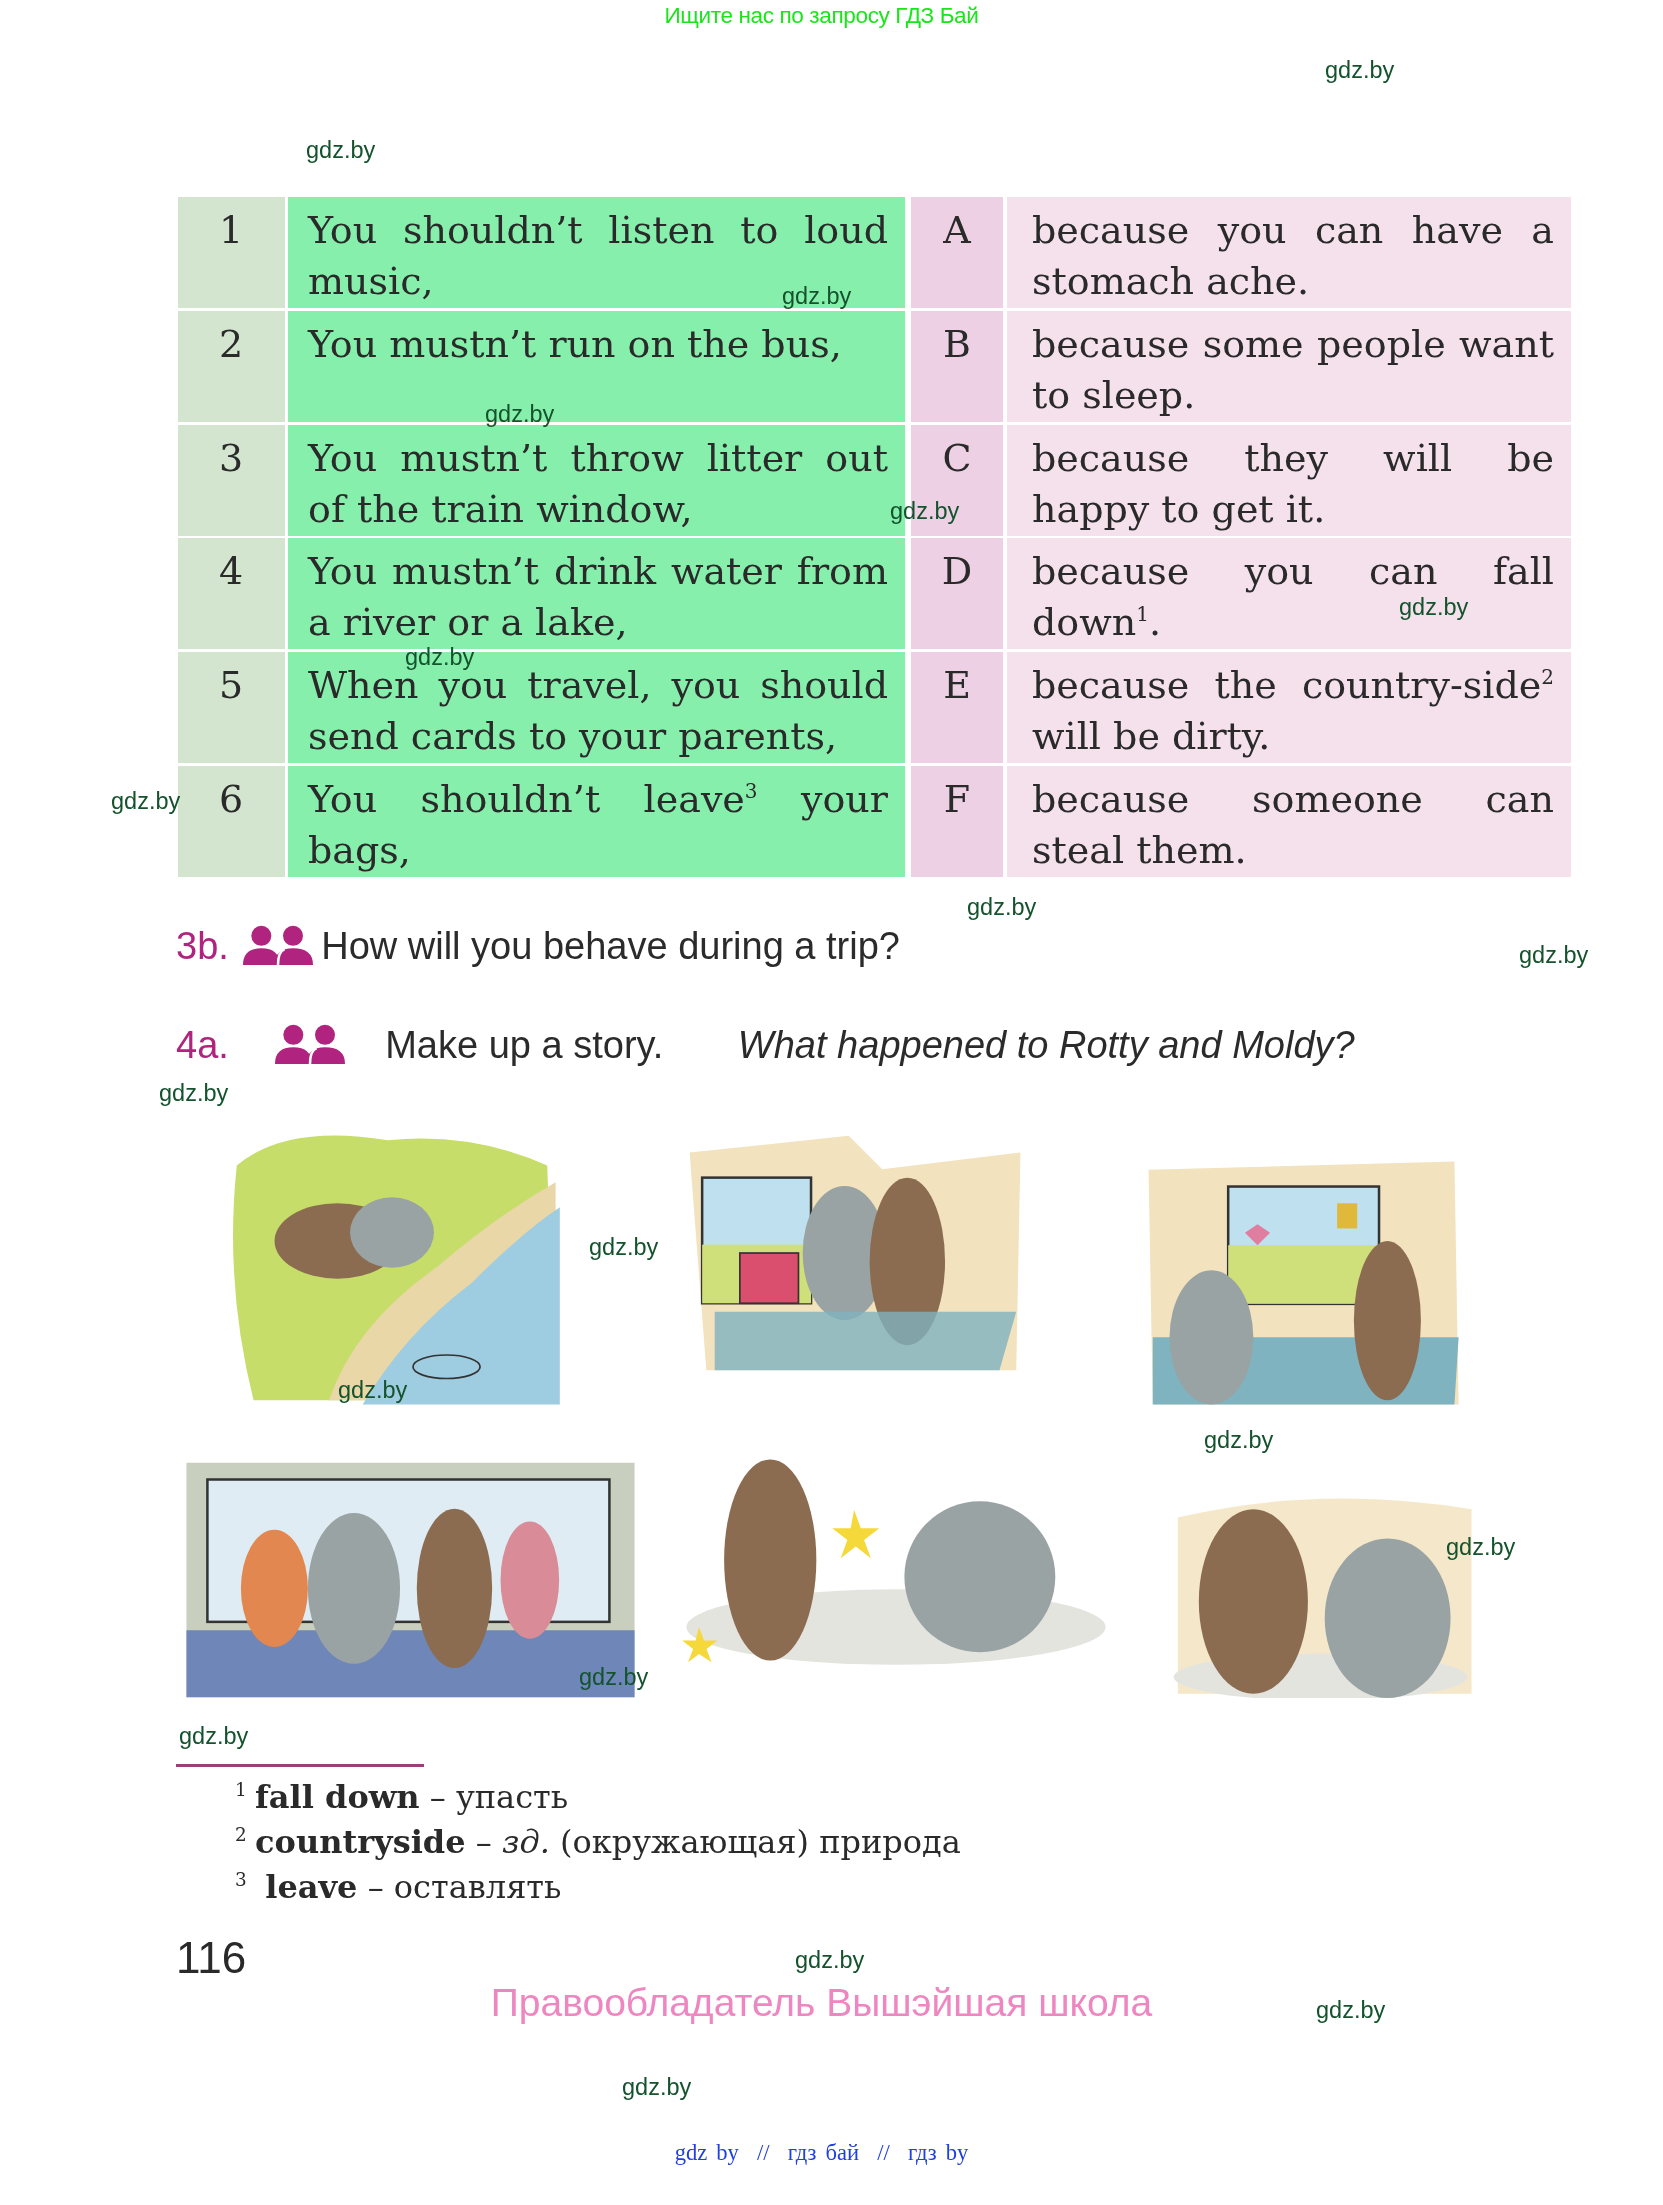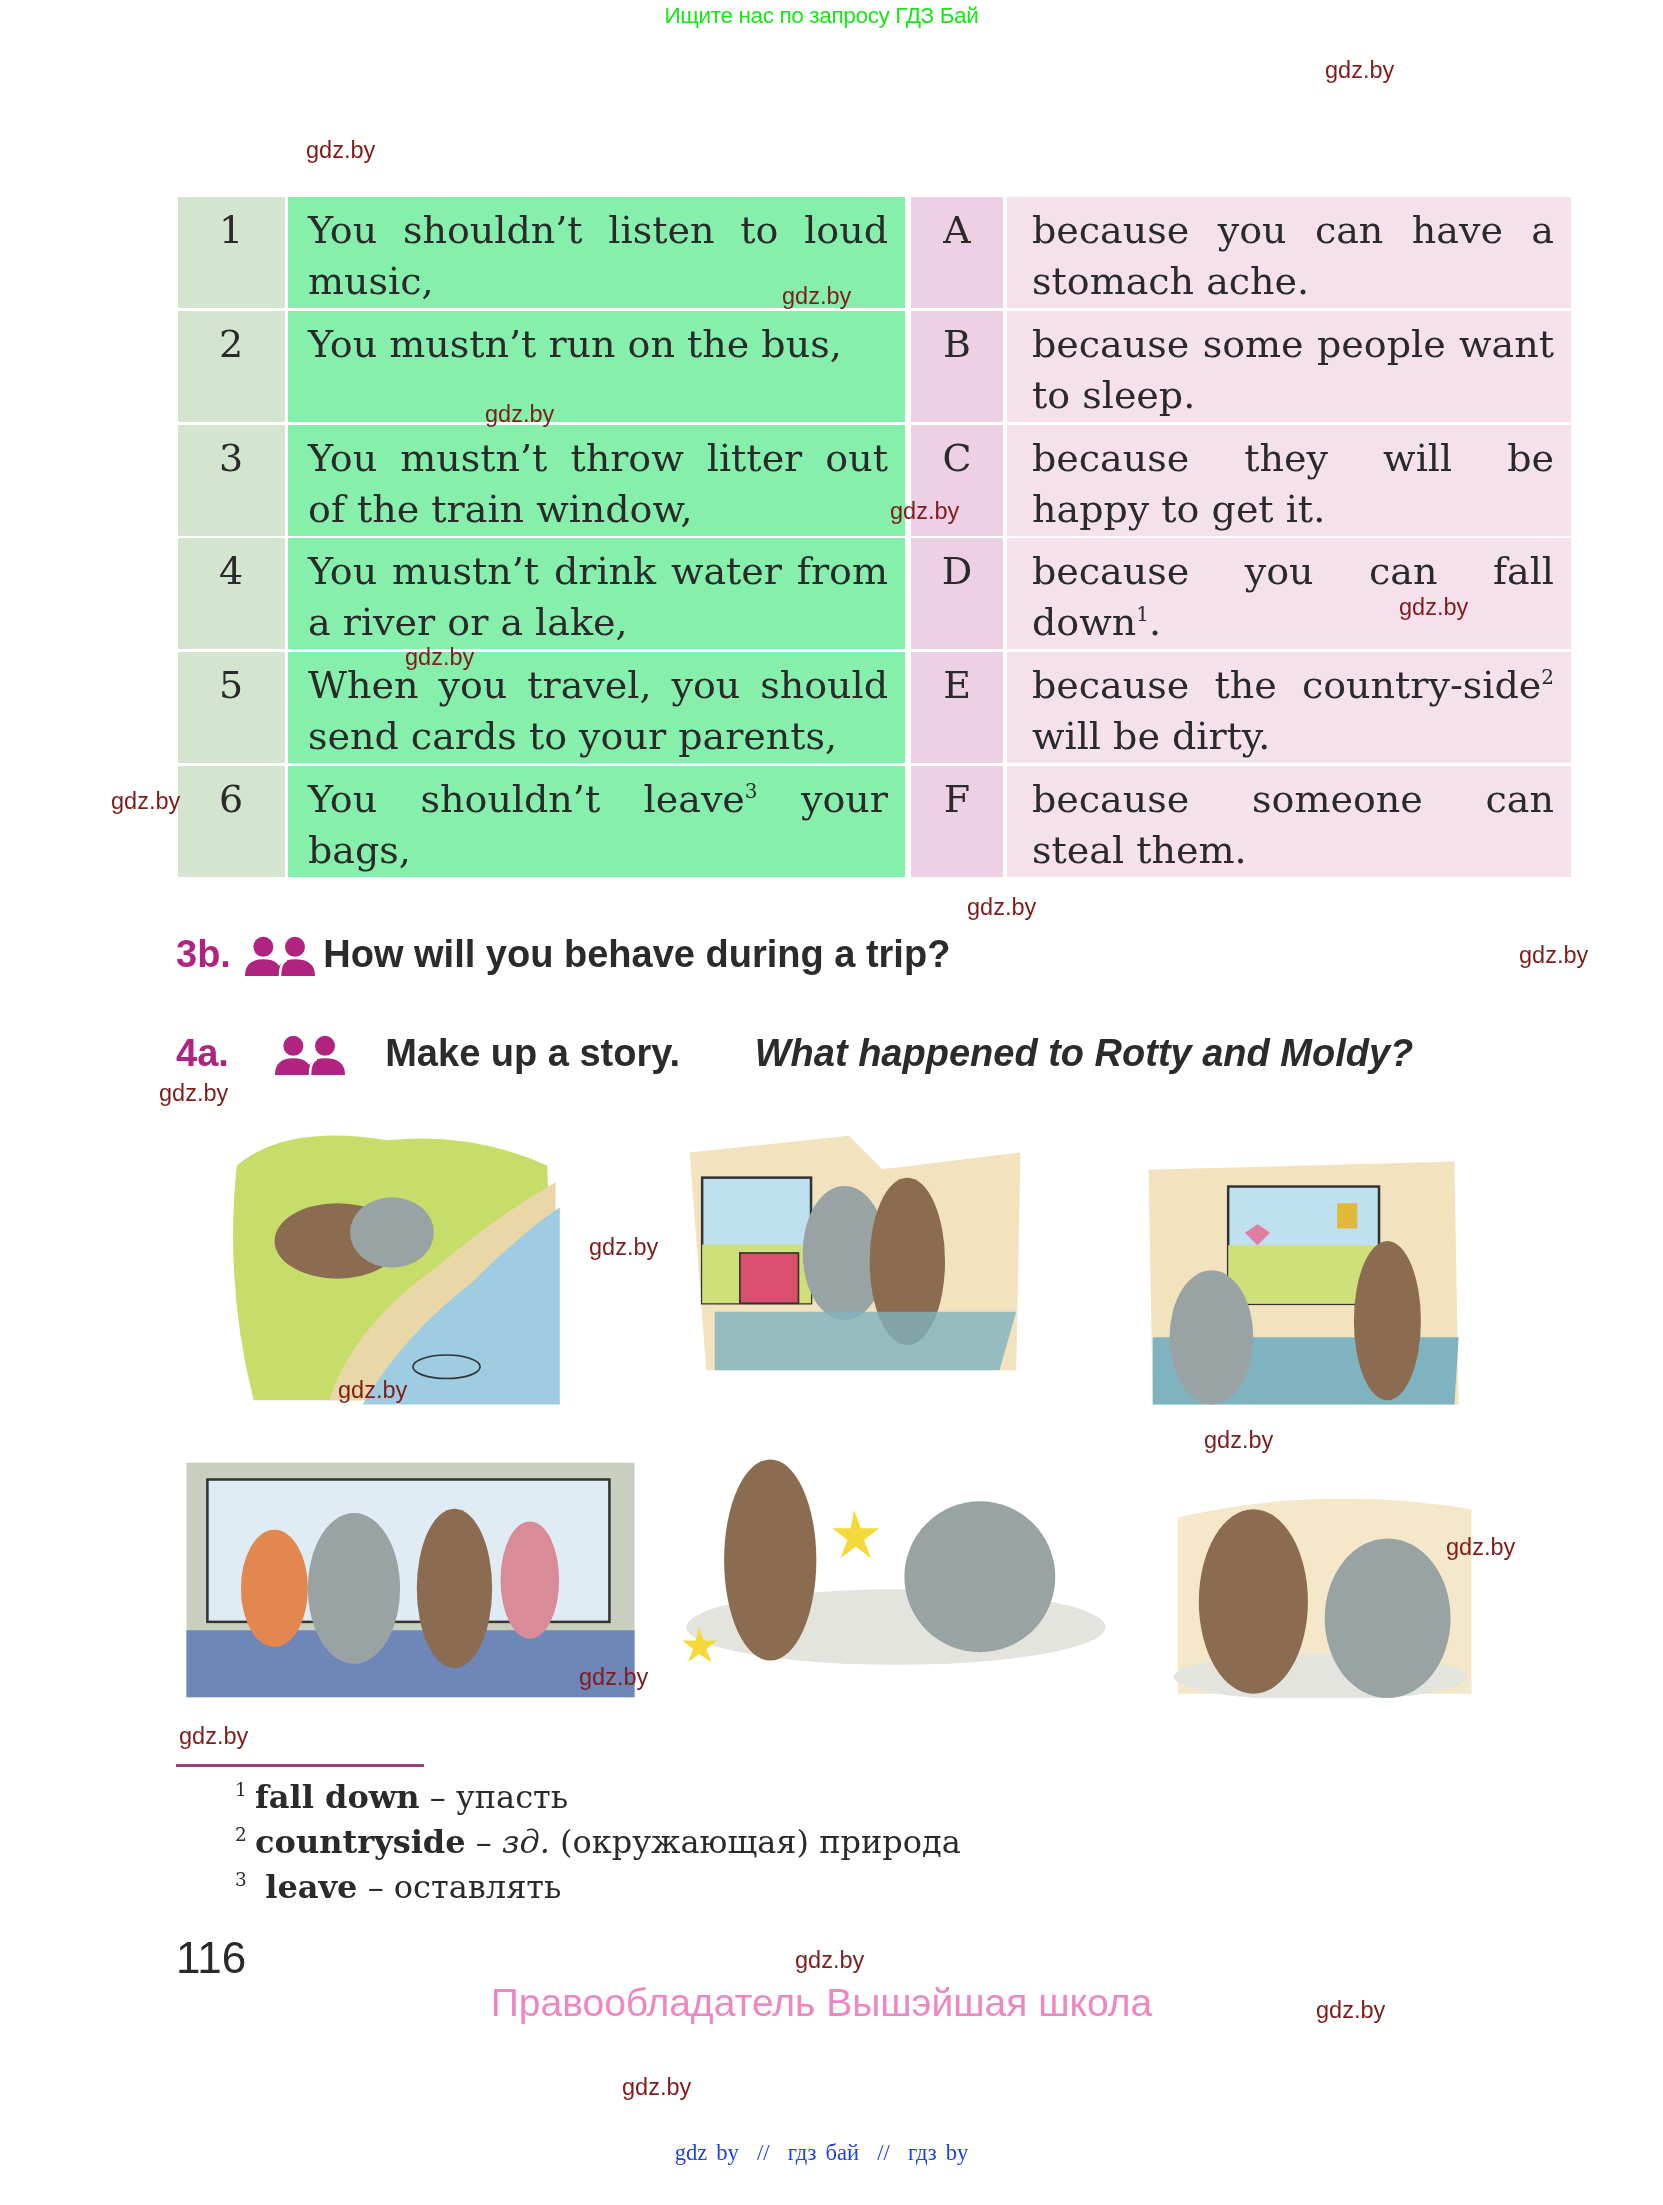--- a/index.html
+++ b/index.html
@@ -1,33 +1,33 @@
 <!DOCTYPE html>
 <html style="font-size:13.4px"><head>
 <meta charset="utf-8">
 <style>
   html, body { margin:0; padding:0; }
   body { width:1664px; height:2205px; position:relative; background:#ffffff; overflow:hidden; font-family:"Liberation Sans", sans-serif; color:#231f20; }
   .abs { position:absolute; }
   .banner { top:3.4px; left:0; width:1643px; text-align:center; font-size:22.6px; color:#19e619; font-family:"Liberation Sans", sans-serif; letter-spacing:-0.4px; }
-  .wm { font-family:"Liberation Sans", sans-serif; font-size:23.5px; color:#7f1d1d; white-space:nowrap; z-index:5; }
+  .wm { font-family:"Liberation Sans", sans-serif; font-size:23.5px; color:#14532d; white-space:nowrap; z-index:5; }
 
   .tbl { left:176px; top:197px; width:1316px; height:679px; }
   .row { position:absolute; left:0; width:1316px; height:111px; }
   .cell { position:absolute; top:0; height:111px; box-sizing:border-box; }
   .c-num { left:1.7px; width:107px; background:#d3e4cf; text-align:center; }
   .c-q { left:112px; width:617px; background:#86efac; padding:8.4px 17px 0 20px; }
   .c-let { left:735px; width:92px; background:#edd0e3; text-align:center; }
   .c-a { left:831px; width:564px; background:#f4e1ec; padding:8.4px 17px 0 25px; }
   .serif { font-family:"DejaVu Serif", "Liberation Serif", serif; font-size:38px; line-height:51px; color:#2a2a2a; }
   .c-num .serif, .c-let .serif { display:block; padding-top:8.4px; }
   .c-q .serif, .c-a .serif { text-align:justify; text-align-last:left; display:block; }
   sup { font-size:20px; line-height:0; vertical-align:super; }
 
-  .heading { font-family:"Liberation Sans", sans-serif; font-weight:bold; font-size:38px; color:#2b2b2b; white-space:nowrap; display:flex; align-items:flex-end;margin-top:8px; }
+  .heading { font-family:"Liberation Sans", sans-serif; font-weight:normal; font-size:38px; color:#2b2b2b; white-space:nowrap; display:flex; align-items:flex-start; }
   .heading .num { color:#b0237e; margin-right:11.7px; }
   .heading .ic { width:74px; height:40px; margin-right:6.7px; display:inline-block; }
   .heading i { font-style:italic; }
 
   .pic { overflow:hidden; }
   .pic svg { width:100%; height:100%; display:block; }
 
   .fn-line { left:176px; top:1764px; width:248px; height:2.5px; background:#9b3f7c; }
   .fn { font-family:"DejaVu Serif", "Liberation Serif", serif; font-size:32px; color:#2a2a2a; white-space:nowrap; }
   .fn b { font-weight:bold; }

